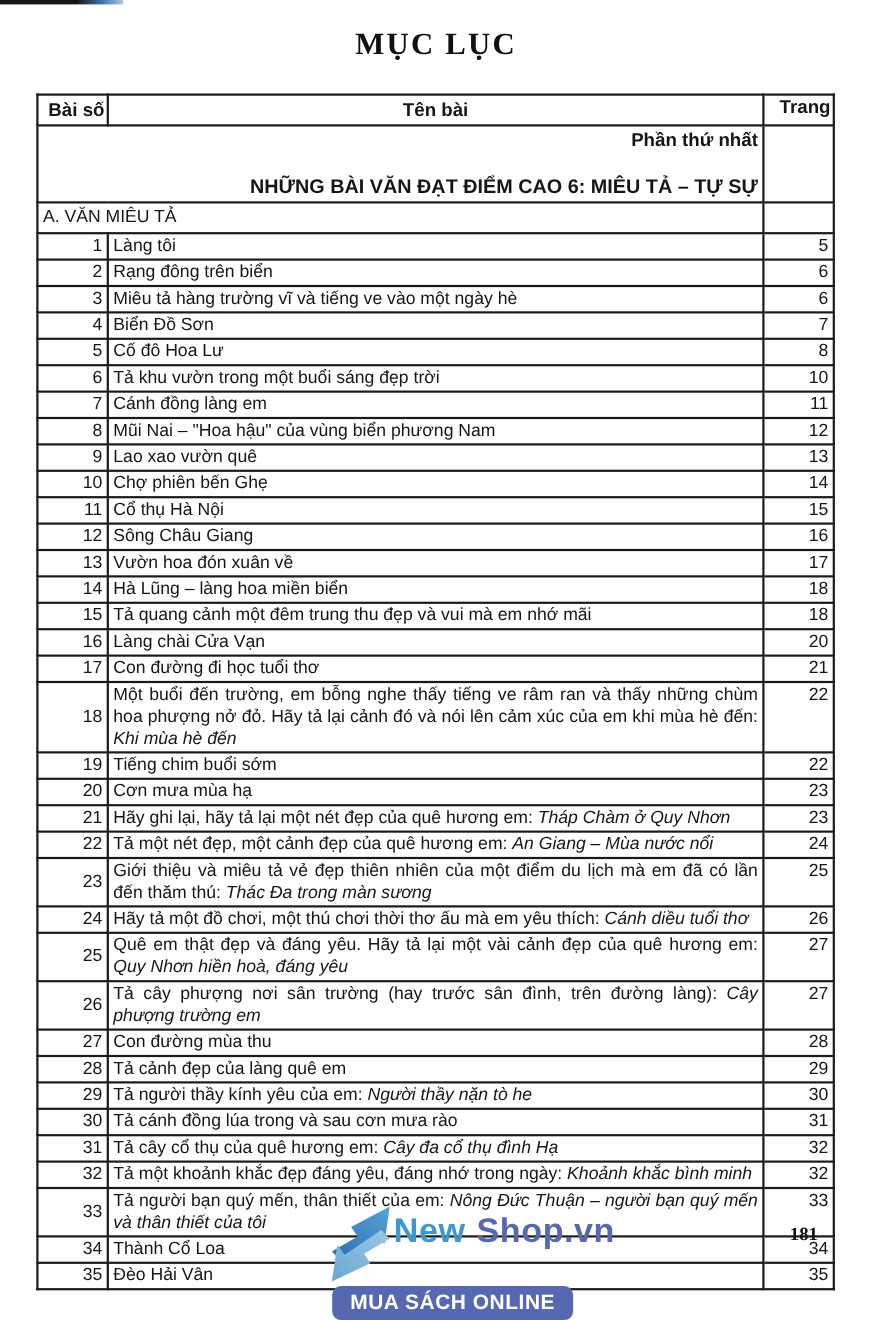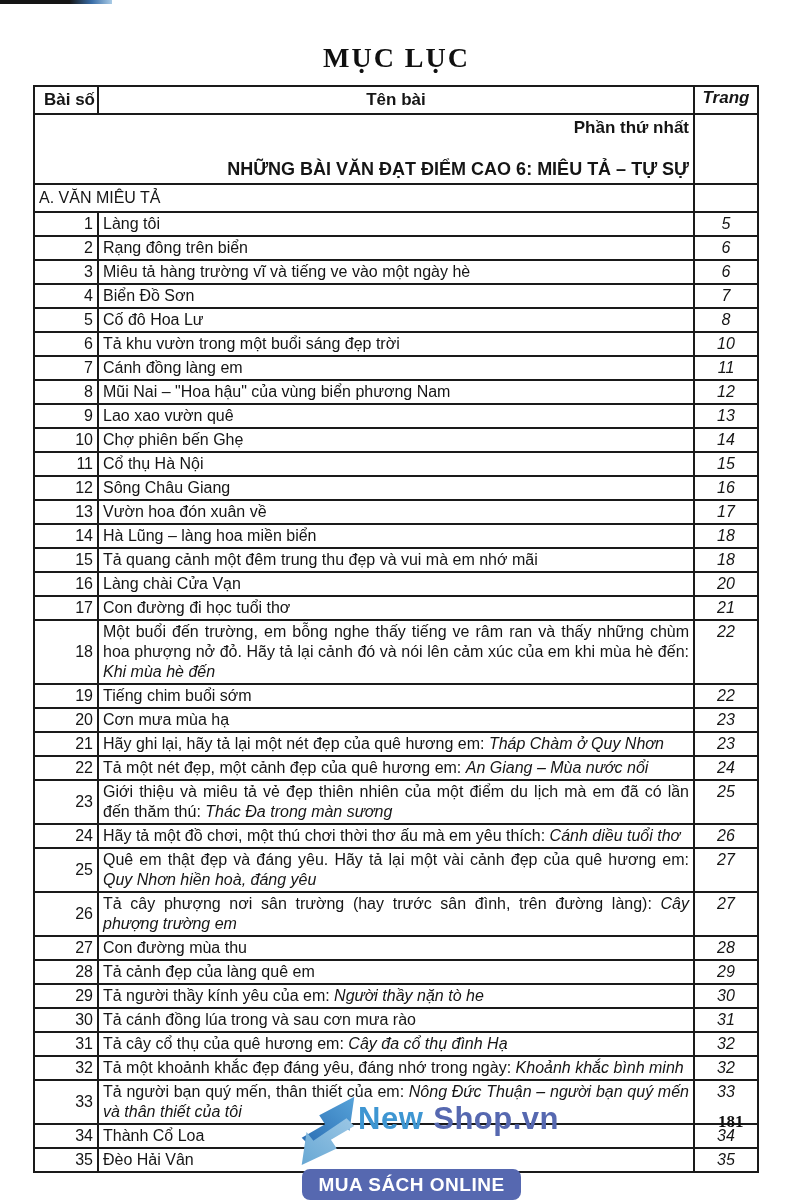--- a/index.html
+++ b/index.html
@@ -6,33 +6,33 @@
   body{
     width:793px;height:1200px;background:#ffffff;
     font-family:"Liberation Sans",sans-serif;color:#151515;
     position:relative;overflow:hidden;
   }
   .scan-strip{
     position:absolute;top:0;left:0;width:112px;height:4px;
     background:linear-gradient(90deg,#151515 0%,#151515 62%,#3a6ea8 82%,#a9cbe6 100%);
   }
   .page-title{
-    margin:0;padding-top:42px;text-align:center;
+    margin:0;padding-top:25px;text-align:center;
     font-family:"Liberation Serif","DejaVu Serif",serif;
     font-size:28px;font-weight:bold;letter-spacing:2px;color:#101010;
   }
   table.toc{
     position:absolute;top:85px;left:33px;width:726px;
     border-collapse:collapse;table-layout:fixed;
   }
   .toc th,.toc td{border:2px solid #1a1a1a;}
   .toc th{font-size:17px;height:24px;padding:1px 2px;font-weight:bold;}
   .toc td{font-size:16px;line-height:20px;padding:1px 4px;}
   .c-no{width:64px;text-align:right;vertical-align:middle;}
-  .c-page{width:64px;text-align:center;vertical-align:top;font-style:italic;}
+  .c-page{width:64px;text-align:right;vertical-align:top;}
   .c-title{text-align:justify;padding:1px 7px 1px 11px;}
   .c-title i{font-style:italic;}
   .part-cell{text-align:right;font-weight:bold;padding:3px 2px;}
   .part-line1{font-size:17px;line-height:23px;}
   .part-line2{font-size:18px;line-height:25px;margin-top:18px;}
   .sub-cell{text-align:left;font-weight:normal;font-size:17.5px;height:24px;margin-top:31px;}
   
   .wm-icon{position:absolute;left:299px;top:1091px;width:58px;height:76px;}
   .brand{position:absolute;left:358px;top:1101px;font-size:31px;font-weight:bold;letter-spacing:.5px;white-space:nowrap;}
   .brand-new{margin-right:10px;}

